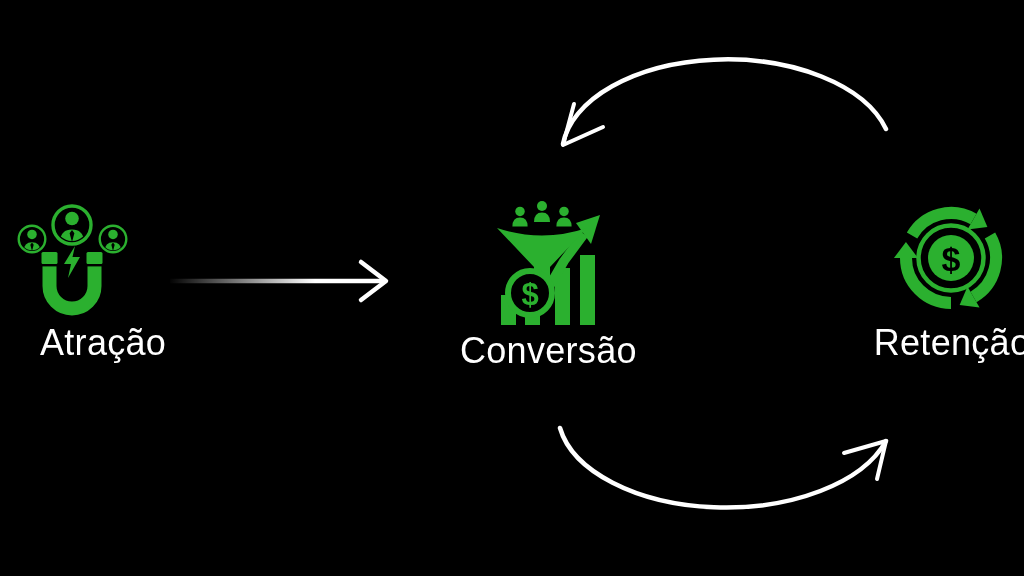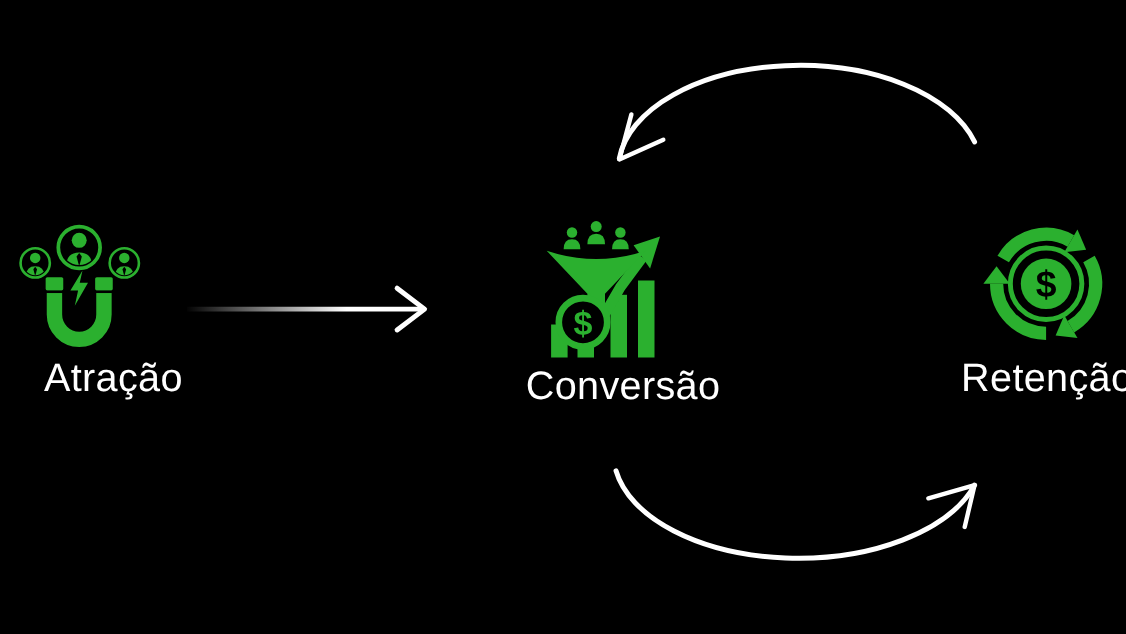--- a/index.html
+++ b/index.html
@@ -111,21 +111,21 @@
         <use href="#miniUser" transform="translate(26,22) scale(0.95)"></use>
         <use href="#miniUser" transform="translate(70,22) scale(0.95)"></use>
         <use href="#miniUser" transform="translate(48,17)"></use>
       </g>
 
       <g>
         <circle class="fb" cx="36" cy="96" r="22" stroke="var(--green)" stroke-width="6"></circle>
         <text class="dollar fg" x="36" y="97" font-size="31" text-anchor="middle" dominant-baseline="central">$</text>
       </g>
     </svg>
-    <div class="stage-label" style="top:136px;margin-left:18px;">Conversão</div>
+    <div class="stage-label" style="top:136px;">Conversão</div>
   </div>
 
   <div class="node" style="left:864px; top:198px; width:176px; height:175px;">
     <svg class="icon" style="left:27px;" width="120" height="120" viewBox="0 0 120 120">
       <defs>
         <g id="cycSeg">
           <path class="sg" d="M 21.03 37.5 A 45 45 0 0 1 82.5 21.03" stroke-width="12"></path>
           <polygon class="fg" points="96.4,29 76.5,31.4 88.5,10.6"></polygon>
         </g>
       </defs>

